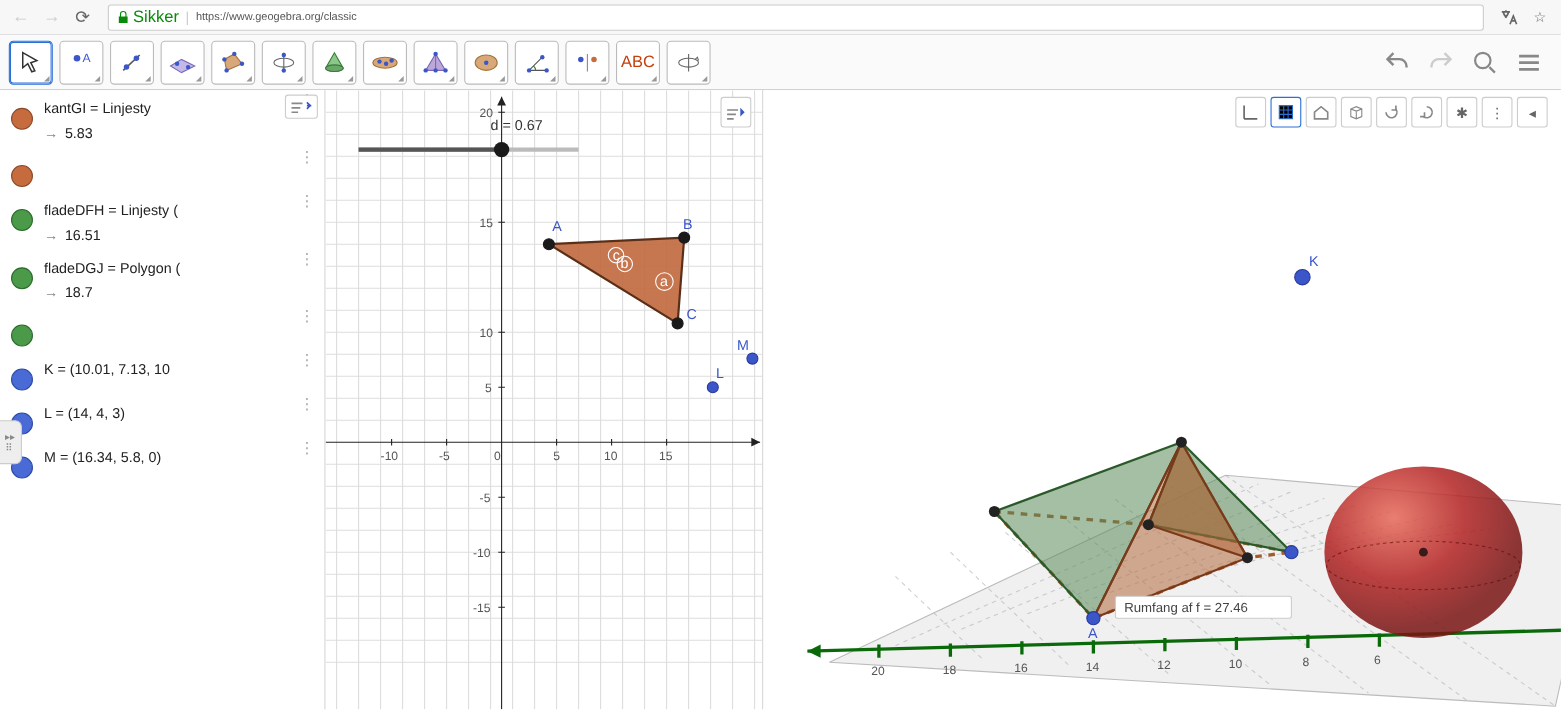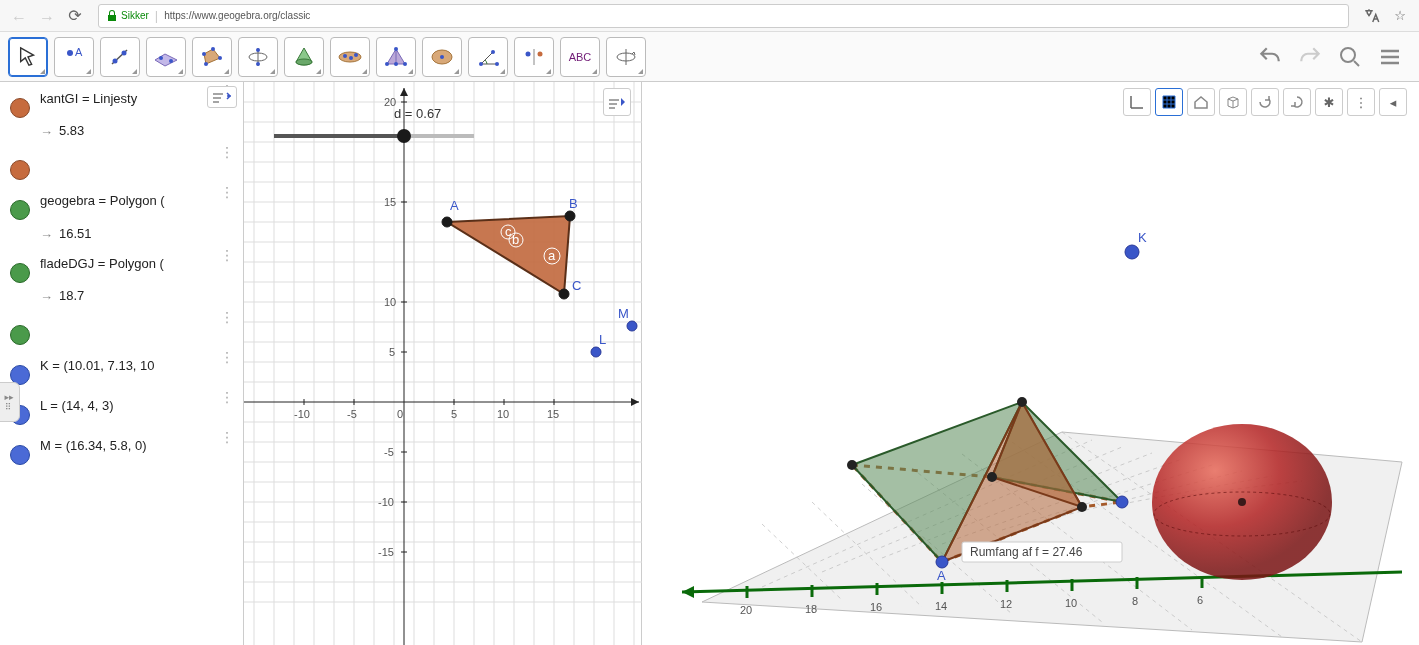--- a/index.html
+++ b/index.html
@@ -3,45 +3,45 @@
 <meta charset="utf-8">
 <style>
   * { box-sizing: border-box; margin: 0; padding: 0; }
   html, body { width: 1419px; height: 645px; font-family: Arial, sans-serif; font-size: 13px; overflow: hidden; background: #fff; }
 
   
   .browser-bar { height: 32px; display: flex; align-items: center; padding: 0 8px; border-bottom: 1px solid #ddd; gap: 6px; background: #f7f7f7; }
   .nav-btn { width: 22px; height: 22px; display: flex; align-items: center; justify-content: center; color: #666; font-size: 16px; cursor: pointer; }
   .nav-btn.disabled { color: #ccc; }
   .addr-box { flex: 1; height: 24px; border: 1px solid #ccc; border-radius: 3px; display: flex; align-items: center; padding: 0 8px; background: #fff; gap: 6px; margin: 0 6px; }
-  .secure { color: #0a8a0a; font-size: 10px; display:flex; align-items:center; gap:4px;}
+  .secure { color: #0a8a0a; font-size: 15px; display:flex; align-items:center; gap:4px;}
   .addr-pipe { color: #ccc; }
   .addr-url { color: #555; font-size: 10px; }
   .chrome-icon { width:22px; height:22px; display:flex; align-items:center; justify-content:center; color:#666;}
 
   
   .toolbar { height: 50px; display: flex; align-items: center; padding: 4px 8px; border-bottom: 1px solid #ccc; gap: 6px; background:#fafafa;}
   .tool-btn { width: 40px; height: 40px; border: 1px solid #bbb; border-radius: 4px; background: #fff; display: flex; align-items: center; justify-content: center; cursor: pointer; position:relative;}
   .tool-btn.active { border-color: #2a6fd6; box-shadow: inset 0 0 0 1px #2a6fd6; }
   .tool-corner { position:absolute; right:2px; bottom:2px; width:0; height:0; border-left:5px solid transparent; border-bottom:5px solid #999;}
   .toolbar-right { margin-left: auto; display: flex; gap: 10px; align-items: center; padding-right: 6px;}
   .tb-icon { width:30px; height:30px; display:flex; align-items:center; justify-content:center; color:#888; cursor:pointer;}
   .tb-icon svg { stroke:#888; }
 
   
   .main { display: flex; height: calc(645px - 32px - 50px); }
-  .algebra { width: 244px; border-right: 1px solid #ccc; overflow: hidden; position: relative; background:#fff;}
+  .algebra { width: 296px; border-right: 1px solid #ccc; overflow: hidden; position: relative; background:#fff;}
   .alg-row { display:flex; align-items:flex-start; padding:8px 4px 4px 4px; gap:10px; position:relative;}
   .alg-bullet { width:20px; height:20px; border-radius:50%; margin-left:6px; margin-top:8px; flex-shrink:0;}
   .bul-orange { background:#c66b3e; border:1px solid #8a4a2a;}
   .bul-green { background:#4a9a4a; border:1px solid #2a6a2a;}
   .bul-blue { background:#4a6ad6; border:1px solid #2a4aa6;}
   .alg-body { flex:1; line-height:1.4; position:relative;}
   .alg-name { color:#222;}
-  .alg-val { color:#222; margin-top:14px;}
+  .alg-val { color:#222; margin-top:4px;}
   .arrow-r { color:#888; margin-right:6px;}
   .alg-dots { position:absolute; right:8px; top:6px; color:#aaa; font-size:14px; letter-spacing:1px; line-height:4px;}
   .alg-top-icon { position:absolute; right:6px; top:4px; width:30px; height:22px; border:1px solid #ccc; border-radius:3px; display:flex; align-items:center; justify-content:center; background:#fff; z-index:5;}
   .side-handle { position:absolute; left:-2px; top:300px; width:22px; height:40px; background:#eee; border:1px solid #ccc; border-radius:0 6px 6px 0; display:flex; flex-direction:column; align-items:center; justify-content:center; font-size:9px; color:#888;}
 
   
   .view2d { width: 398px; border-right: 1px solid #ccc; position: relative; background:#fff;}
   .view3d { flex:1; position:relative; background:#fff;}
   .style-bar { position:absolute; top:6px; right:10px; height:28px; display:flex; gap:4px; align-items:center; z-index:10;}
   .sb-btn { width:28px; height:28px; border:1px solid #ccc; border-radius:3px; background:#fff; display:flex; align-items:center; justify-content:center; cursor:pointer; color:#666;}
@@ -190,21 +190,21 @@
     <div class="tool-corner"></div>
   </div>
   <div class="tool-btn">
     <svg width="22" height="22">
         <line x1="11" y1="3" x2="11" y2="19" stroke="#888"></line>
         <circle cx="5" cy="8" r="2.5" fill="#3a56c8"></circle>
         <circle cx="17" cy="8" r="2.5" fill="#c66b3e"></circle>
       </svg>
     <div class="tool-corner"></div>
   </div>
-  <div class="tool-btn" style="font-size:11px; color:#701a75; font-weight:500;text-align:center;">
+  <div class="tool-btn" style="font-size:15px; color:#c2410c; font-weight:500;text-align:center;">
     <span>ABC</span>
     <div class="tool-corner"></div>
   </div>
   <div class="tool-btn">
     <svg width="24" height="22">
         <ellipse cx="12" cy="11" rx="9" ry="4" fill="none" stroke="#666"></ellipse>
         <line x1="12" y1="3" x2="12" y2="19" stroke="#666"></line>
         <path d="M18 8 l2 -2 l1 3" fill="none" stroke="#666"></path>
       </svg>
     <div class="tool-corner"></div>
@@ -253,21 +253,21 @@
           </div>
           <div class="alg-dots">⋮</div>
         </div>
         <div class="alg-row">
           <div class="alg-bullet bul-orange"></div>
           <div class="alg-dots">⋮</div>
         </div>
         <div class="alg-row">
           <div class="alg-bullet bul-green"></div>
           <div class="alg-body">
-            <div class="alg-name">geogebra = Polygon (</div>
+            <div class="alg-name">fladeDFH = Linjesty (</div>
             <div class="alg-val"><span class="arrow-r">→</span>16.51</div>
           </div>
           <div class="alg-dots">⋮</div>
         </div>
         <div class="alg-row">
           <div class="alg-bullet bul-green"></div>
           <div class="alg-body">
             <div class="alg-name">fladeDGJ = Polygon (</div>
             <div class="alg-val"><span class="arrow-r">→</span>18.7</div>
           </div>

